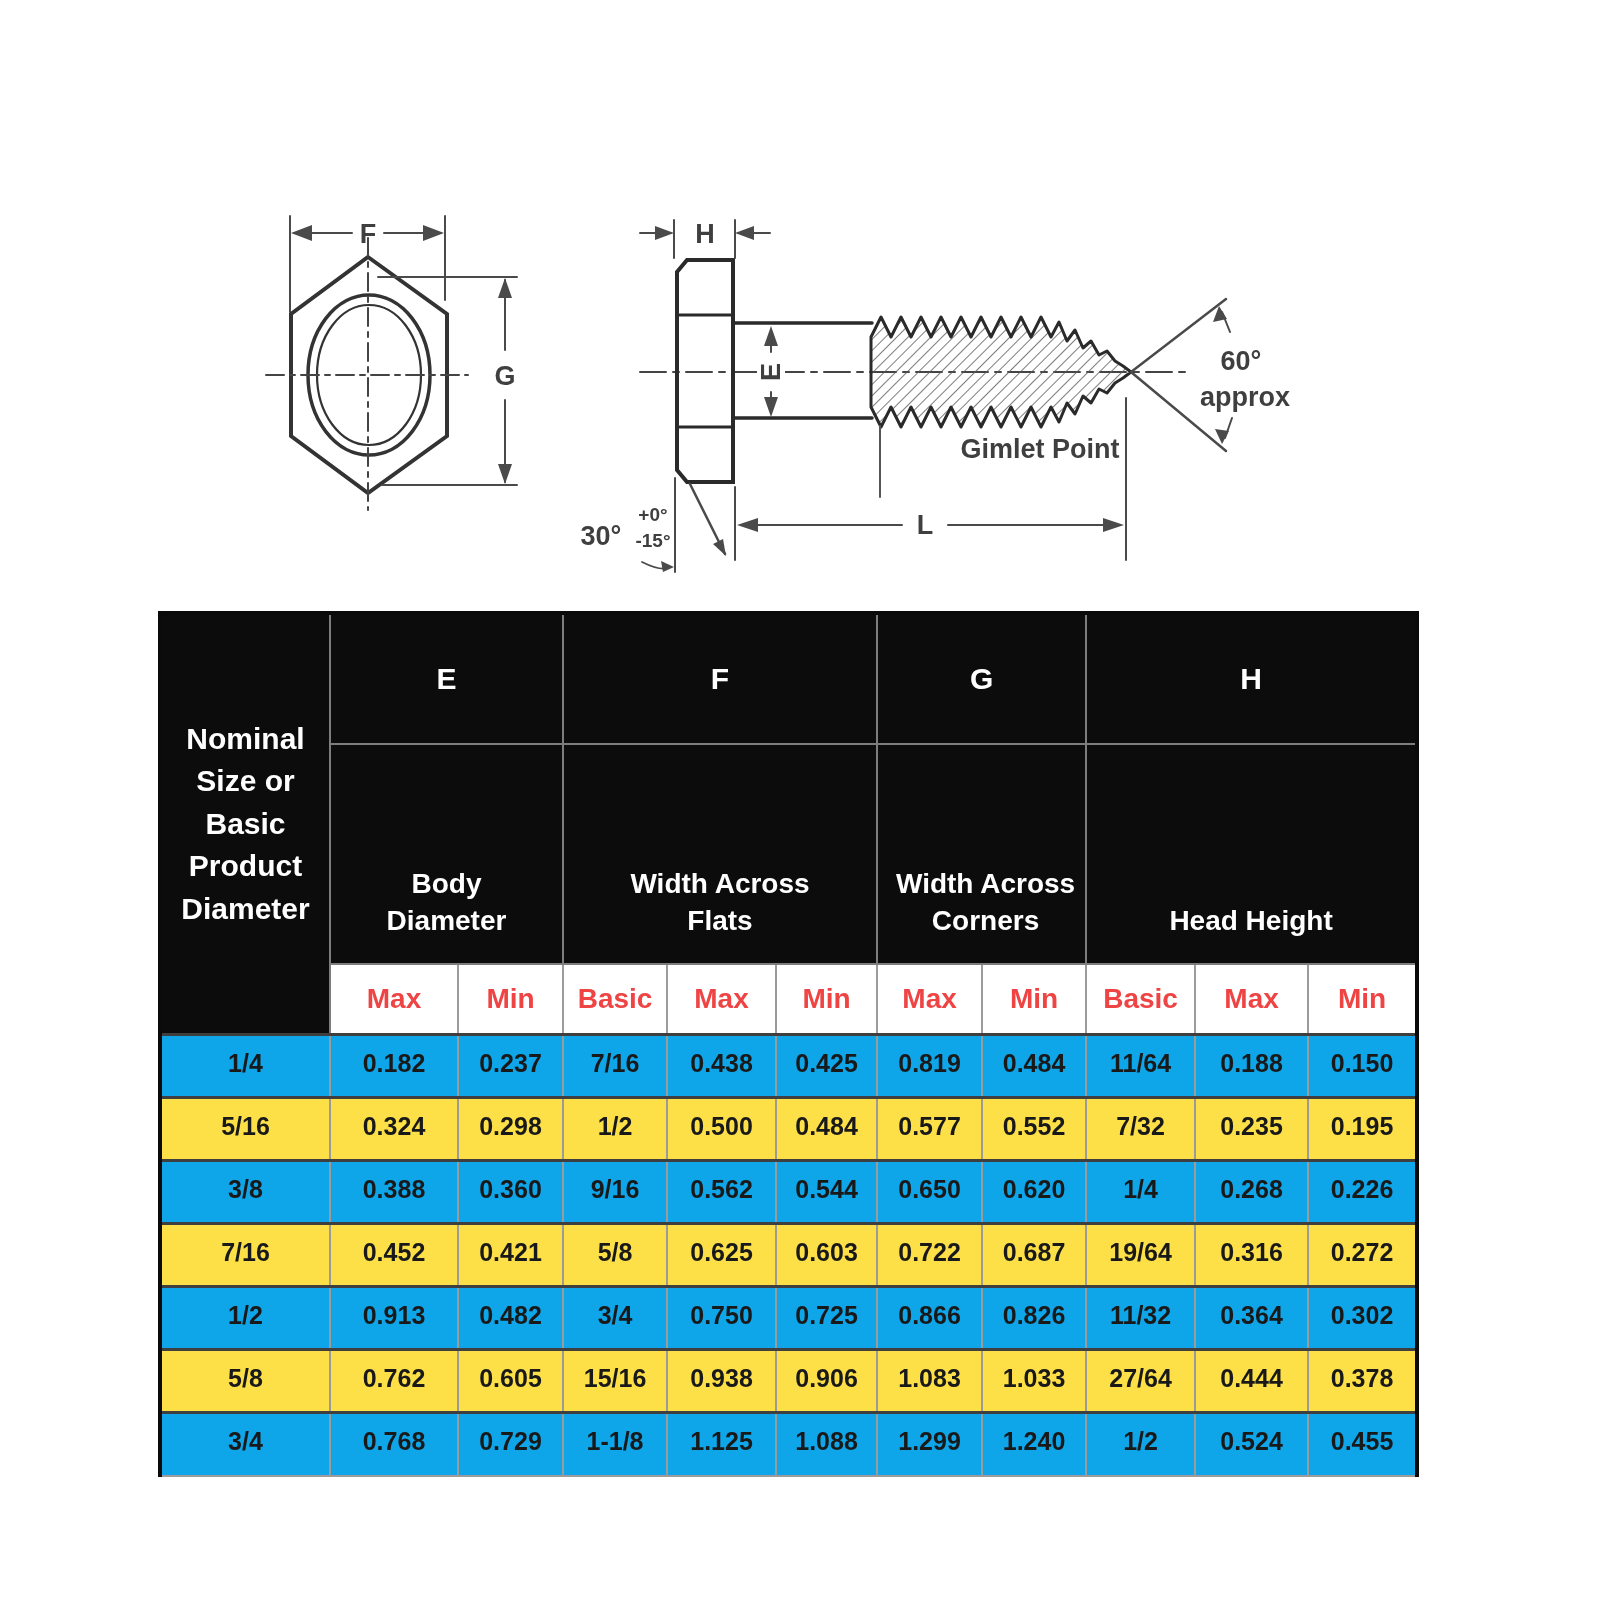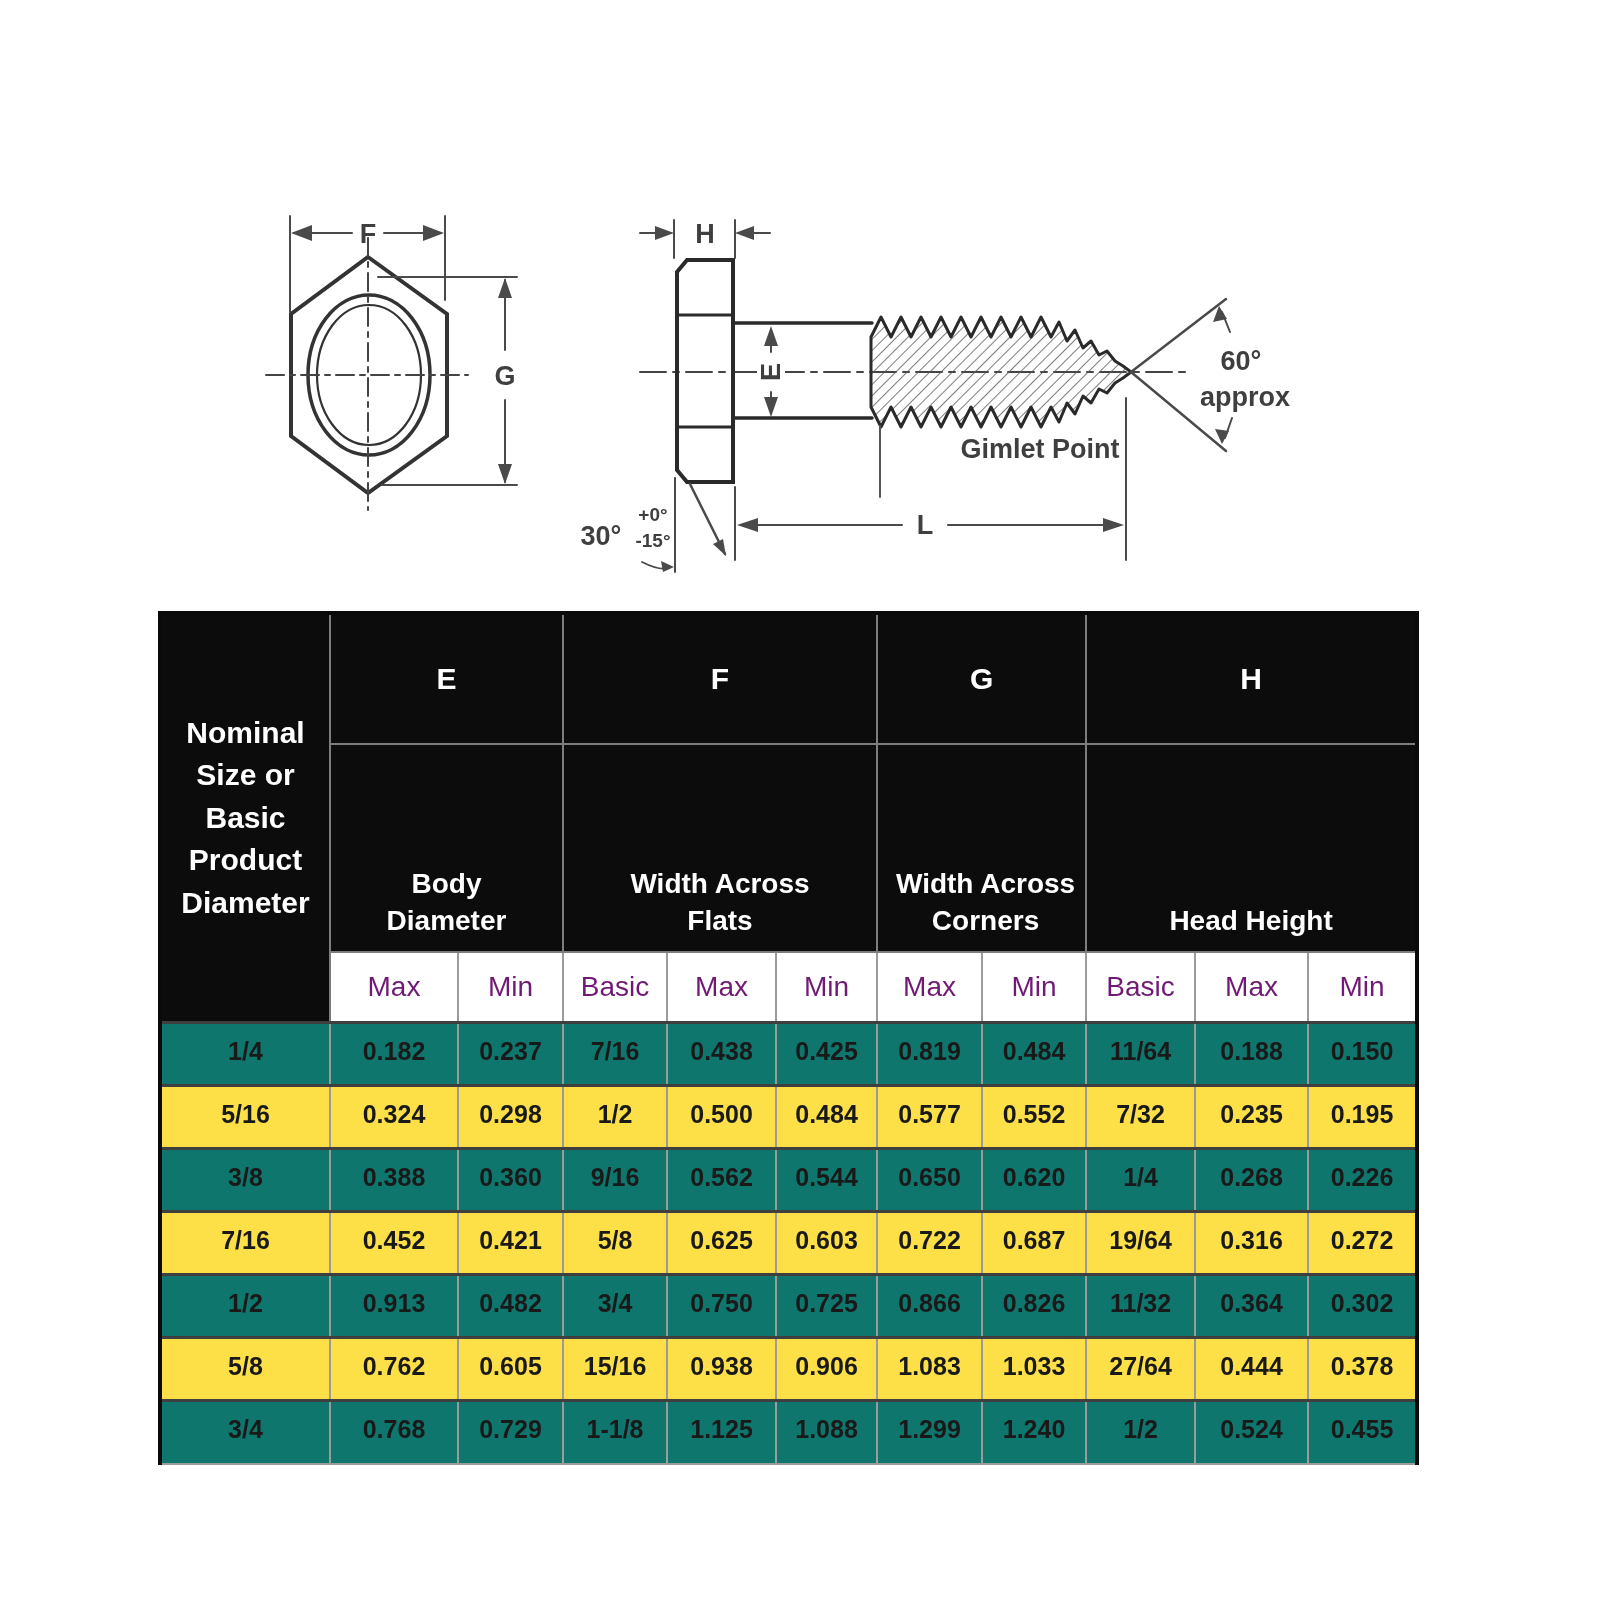--- a/index.html
+++ b/index.html
@@ -19,36 +19,36 @@
     border:4px solid #0a0a0a;border-bottom:2px solid #9b9b9b;
   }
   .spec th,.spec td{padding:0;text-align:center;overflow:hidden;}
   .hdr{
     background:#0c0c0c;color:#ffffff;font-weight:700;
     border:2px solid #7d7d7d;
   }
   .corner-hdr{font-size:29px;line-height:1.42;vertical-align:middle;}
   .corner-hdr span{display:inline-block;width:138px;}
   .letter-row th{font-size:30px;vertical-align:middle;height:128px;}
-  .desc-row th{font-size:28px;line-height:1.3;vertical-align:bottom;height:194px;padding-bottom:12px;}
+  .desc-row th{font-size:28px;line-height:1.3;vertical-align:bottom;height:194px;padding-bottom:24px;}
   .desc-row span{display:inline-block;}
   .w-body{width:165px;}
   .w-flats{width:215px;}
   .w-corners{width:215px;}
   .sub-row th{
-    background:#ffffff;color:#701a75;font-size:28px;font-weight:400;
+    background:#ffffff;color:#ef4444;font-size:28px;font-weight:700;
     height:68px;border:2px solid #9b9b9b;border-bottom:3px solid #3f3f3f;
     vertical-align:middle;
   }
   .spec td{
     font-size:25px;font-weight:700;color:#191919;height:63px;
     border:2px solid #9b9b9b;border-top:3px solid #3f3f3f;
     vertical-align:middle;padding-bottom:6px;box-sizing:border-box;
   }
-  .row-shade td{background:#0f766e;}
+  .row-shade td{background:#0ea5e9;}
   .row-plain td{background:#fde047;}
 </style>
 </head>
 <body>
 
 <svg id="drawing" width="1600" height="600" viewBox="0 0 1600 600">
   <defs>
     <pattern id="hatch" patternUnits="userSpaceOnUse" width="8" height="8" patternTransform="rotate(45)">
       <line x1="0" y1="0" x2="0" y2="8" stroke="#5a5a5a" stroke-width="1.6"></line>
     </pattern>

